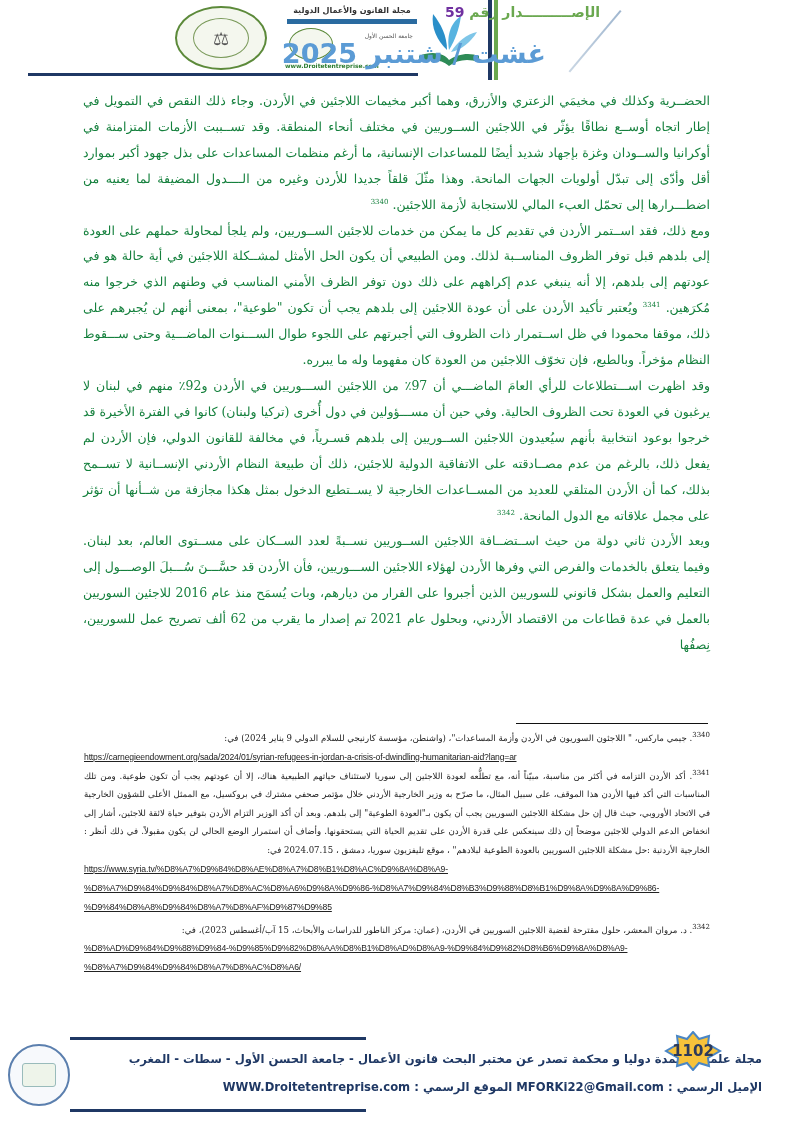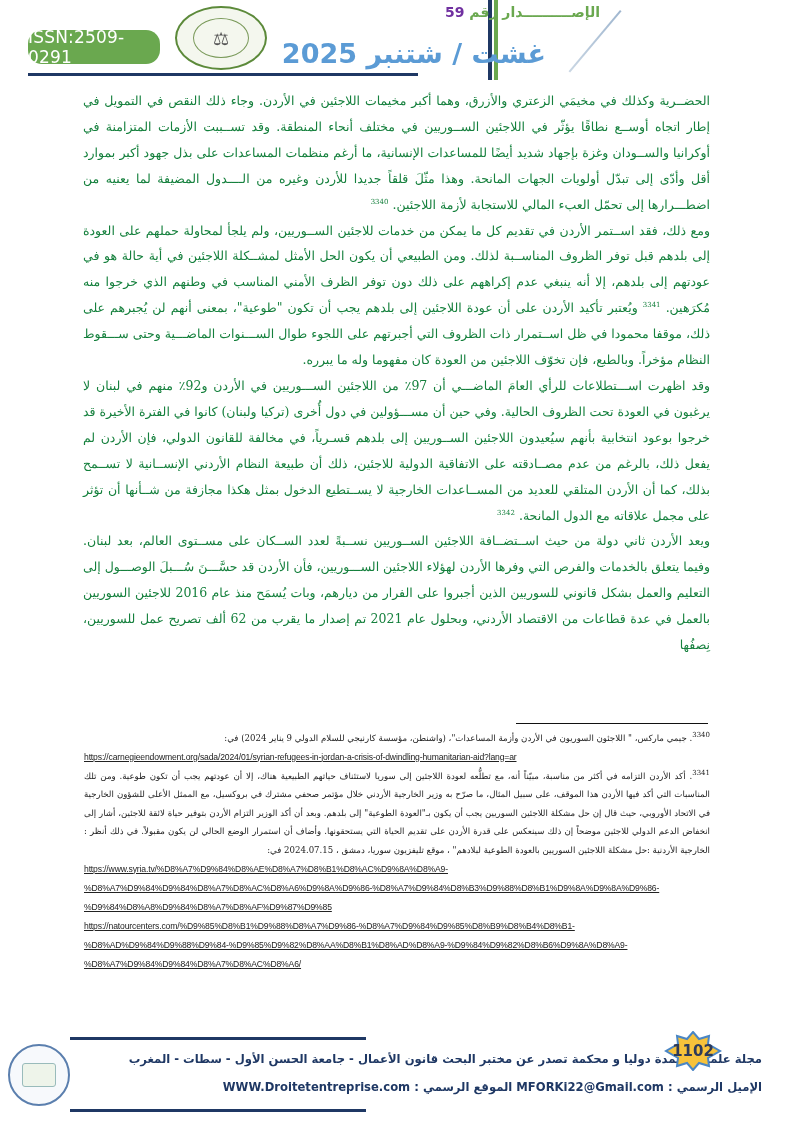--- a/index.html
+++ b/index.html
@@ -116,26 +116,38 @@
     position: absolute; left: 8px; top: 1044px; width: 62px; height: 62px; border-radius: 50%;
     border: 2px solid #5b7fae; background: #f7f9fc;
     display: flex; align-items: center; justify-content: center;
   }
   .footer-seal .in { width: 34px; height: 24px; border: 1px solid #9bb; border-radius: 3px; background: #eef4ea; }
 </style>
 </head>
 <body>
 
 <div class="header">
-  <div class="issn-badge">ISSN:2509-0291</div>
 
   <div class="seal-logo">
     <div class="inner">⚖</div>
   </div>
 
+  <div class="journal-logo">
+    <div class="jl-title">مجلة القانون والأعمال الدولية</div>
+    <div class="jl-bar"></div>
+    <div class="jl-seal"></div>
+    <div class="jl-univ" style="direction:rtl;text-align:right;">جامعة الحسن الأول</div>
+    <div class="jl-url">www.Droitetentreprise.com</div>
+    <svg class="jl-book" viewBox="0 0 62 58">
+      <path d="M30 40 C20 30,14 18,16 4 C24 14,30 26,30 40Z" fill="#2a8fc9"></path>
+      <path d="M32 40 C30 28,32 14,44 6 C42 20,38 30,32 40Z" fill="#57b3e0"></path>
+      <path d="M34 42 C40 32,50 24,60 22 C54 32,44 40,34 42Z" fill="#7fc6e8"></path>
+      <path d="M2 46 C16 40,28 44,32 50 C40 44,52 42,62 46 L62 52 C50 48,40 50,32 56 C26 50,14 48,2 52Z" fill="#2e8b57"></path>
+    </svg>
+  </div>
   <div class="header-rule"></div>
 
   <div class="vbar b1"></div>
   <div class="vbar b2"></div>
 
   <div class="issue-line">
     <span class="issue-word">الإصــــــــــدار رقم</span>
     <span class="issue-num">59</span>
   </div>
   <div class="date-line">غشت / شتنبر 2025</div>
@@ -168,21 +180,23 @@
   </div>
   <a class="fn-link">https://carnegieendowment.org/sada/2024/01/syrian-refugees-in-jordan-a-crisis-of-dwindling-humanitarian-aid?lang=ar</a>
 
   <div class="fn">
     <sup>3341</sup><span>. أكد الأردن التزامه في أكثر من مناسبة، مبيّناً أنه، مع تطلُّعه لعودة اللاجئين إلى سوريا لاستئناف حياتهم الطبيعية هناك، إلا أن عودتهم يجب أن تكون طوعية. ومن تلك المناسبات التي أكد فيها الأردن هذا الموقف، على سبيل المثال، ما صرّح به وزير الخارجية الأردني خلال مؤتمر صحفي مشترك في بروكسيل، مع الممثل الأعلى للشؤون الخارجية في الاتحاد الأوروبي، حيث قال إن حل مشكلة اللاجئين السوريين يجب أن يكون بـ"العودة الطوعية" إلى بلدهم. وبعد أن أكد الوزير التزام الأردن بتوفير حياة لائقة للاجئين، أشار إلى انخفاض الدعم الدولي للاجئين موضحاً إن ذلك سينعكس على قدرة الأردن على تقديم الحياة التي يستحقونها. وأضاف أن استمرار الوضع الحالي لن يكون مقبولاً. في ذلك أنظر : الخارجية الأردنية :حل مشكلة اللاجئين السوريين بالعودة الطوعية لبلادهم" ، موقع تليفزيون سوريا، دمشق ، 2024.07.15 في:</span>
   </div>
   <a class="fn-link">https://www.syria.tv/%D8%A7%D9%84%D8%AE%D8%A7%D8%B1%D8%AC%D9%8A%D8%A9-</a>
   <a class="fn-link">%D8%A7%D9%84%D9%84%D8%A7%D8%AC%D8%A6%D9%8A%D9%86-%D8%A7%D9%84%D8%B3%D9%88%D8%B1%D9%8A%D9%8A%D9%86-</a>
   <a class="fn-link">%D9%84%D8%A8%D9%84%D8%A7%D8%AF%D9%87%D9%85</a>
 
-  <a class="fn-link">https://natourcenters.com/%D9%85%D8%B1%D9%88%D8%A7%D9%86-%D8%A7%D9%84%D9%85%D8%B9%D8%B4%D8%B1-</a>
+  <div class="fn" style="margin-top:4px;">
+    <sup>3342</sup><span>. د. مروان المعشر، حلول مقترحة لقضية اللاجئين السوريين في الأردن، (عمان: مركز الناطور للدراسات والأبحاث، 15 آب/أغسطس 2023)، في:</span>
+  </div>
   <a class="fn-link">%D8%AD%D9%84%D9%88%D9%84-%D9%85%D9%82%D8%AA%D8%B1%D8%AD%D8%A9-%D9%84%D9%82%D8%B6%D9%8A%D8%A9-</a>
   <a class="fn-link">%D8%A7%D9%84%D9%84%D8%A7%D8%AC%D8%A6/</a>
 </div>
 
 <div class="footer-seal">
   <div class="in"></div>
 </div>
 <div class="footer-rule top"></div>
 <div class="footer-line l1">مجلة علمية معتمدة  دوليا و محكمة تصدر عن مختبر البحث قانون الأعمال - جامعة الحسن الأول - سطات - المغرب</div>
 <div class="footer-line l2">الإميل الرسمي :  MFORKi22@Gmail.com  الموقع الرسمي : WWW.Droitetentreprise.com</div>

